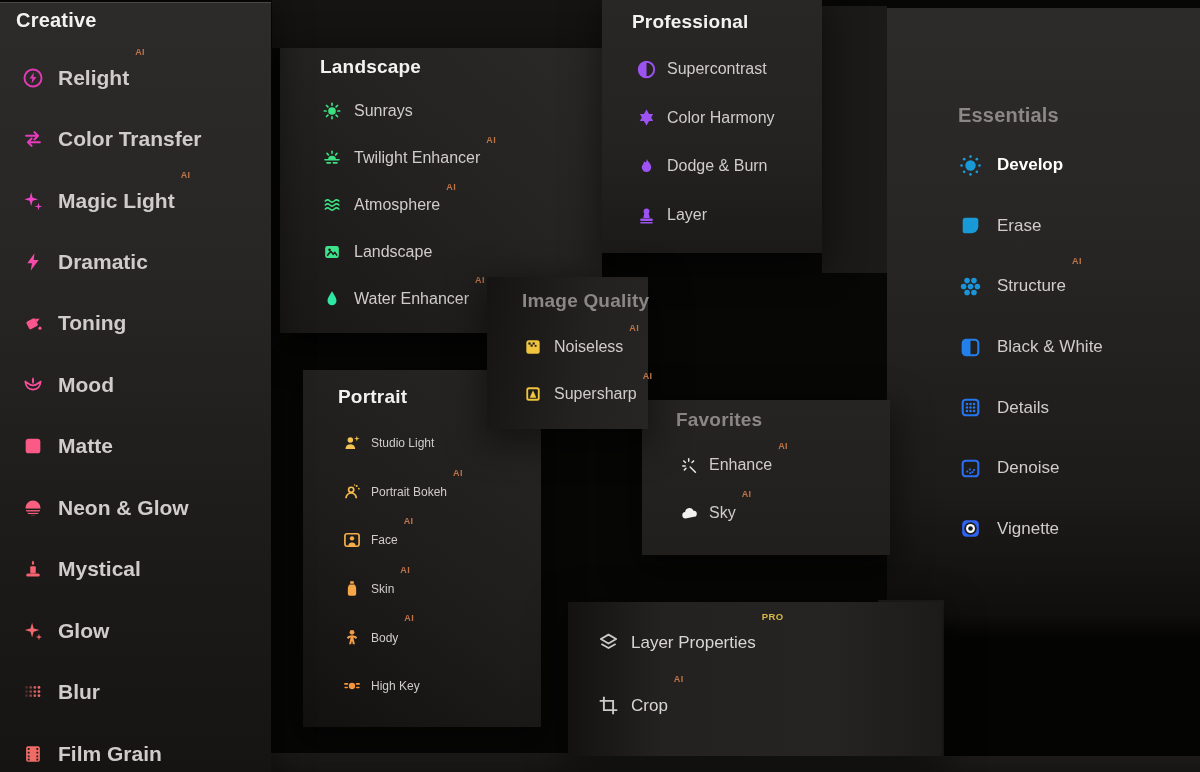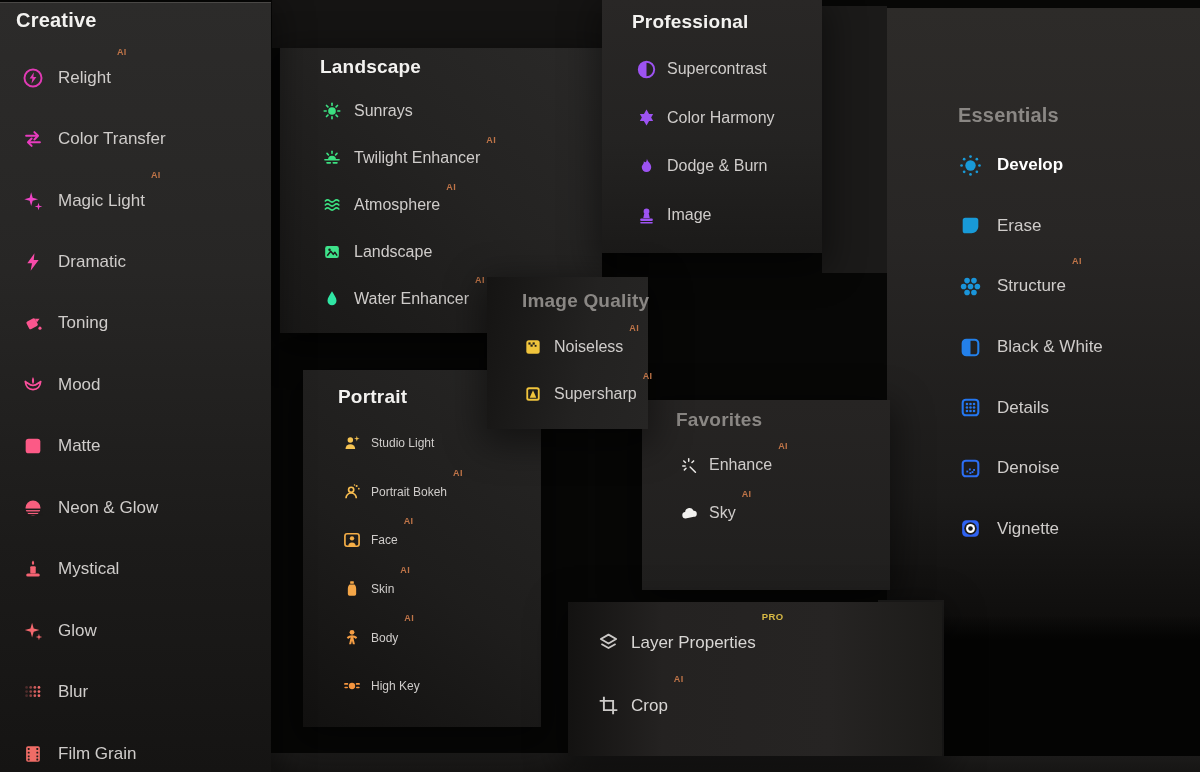--- a/index.html
+++ b/index.html
@@ -24,21 +24,21 @@
   .badge.ai{font-size:9px;color:#bf7448;}
   .badge.pro{font-size:9.5px;color:#d9ba45;}
 
   
   #p-creative{left:0;top:2px;width:271px;height:770px;z-index:5;border-top:1px solid #4a4846;
     background:linear-gradient(180deg,#2c2b2a 0%,#272625 35%,#1c1b1a 70%,#151413 100%);}
   #p-creative .title{left:16px;top:6px;font-size:20px;}
   #p-creative .rows{top:44px;}
   #p-creative .row{height:61.45px;padding-left:22px;}
   #p-creative .icon{width:22px;height:22px;margin-right:14px;}
-  #p-creative .lbl{font-size:17px;}
+  #p-creative .lbl{font-size:21px;font-weight:bold;}
 
   #p-landscape{left:280px;top:48px;width:322px;height:285px;z-index:2;
     background:linear-gradient(to bottom left,#2a2928 0%,#242322 45%,#191817 100%);}
   #p-landscape .title{left:40px;top:8px;font-size:19px;}
   #p-landscape .rows{top:40px;}
   #p-landscape .row{height:46.8px;padding-left:42px;}
   #p-landscape .icon{width:20px;height:20px;margin-right:12px;}
   #p-landscape .lbl{font-size:16px;}
 
   #p-professional{left:602px;top:0;width:220px;height:253px;z-index:2;
@@ -66,21 +66,21 @@
   #p-imagequality .lbl{font-size:16px;}
 
   #p-portrait{left:303px;top:370px;width:238px;height:357px;z-index:3;
     background:linear-gradient(215deg,#272625 0%,#1e1d1c 55%,#121110 100%);}
   #p-portrait .title{left:35px;top:16px;font-size:19px;}
   #p-portrait .rows{top:49px;}
   #p-portrait .row{height:48.6px;padding-left:39px;}
   #p-portrait .icon{width:20px;height:20px;margin-right:9px;}
   #p-portrait .lbl{font-size:12px;}
 
-  #p-favorites{left:642px;top:400px;width:248px;height:190px;z-index:3;
+  #p-favorites{left:642px;top:400px;width:248px;height:155px;z-index:3;
     background:linear-gradient(180deg,#262423,#201f1e);}
   #p-favorites .title{left:34px;top:9px;font-size:19px;}
   #p-favorites .rows{top:41px;}
   #p-favorites .row{height:48px;padding-left:38px;}
   #p-favorites .icon{width:19px;height:19px;margin-right:10px;}
   #p-favorites .lbl{font-size:16px;}
 
   #p-layers{left:568px;top:602px;width:374px;height:154px;z-index:4;
     background:linear-gradient(90deg,#131211 0%,#242221 25%,#262423 70%,#1c1b19 100%);}
   #p-layers .rows{top:9px;}
@@ -199,21 +199,21 @@
         </div>
         <div class="row">
           <span class="icon" style="color: rgb(157, 83, 242);">
             <svg viewBox="0 0 24 24" xmlns="http://www.w3.org/2000/svg">
               <circle cx="12" cy="7.4" r="3.3" fill="currentColor"></circle>
               <path d="M9.3 10.3 h5.4 l1 4.5 h-7.4 Z" fill="currentColor"></path>
               <rect x="4.8" y="15.4" width="14.4" height="3" rx="1.2" fill="currentColor"></rect>
               <rect x="4.8" y="19.4" width="14.4" height="1.7" rx=".85" fill="currentColor"></rect>
             </svg>
           </span>
-          <span class="lbl">Image</span>
+          <span class="lbl">Layer</span>
         </div>
       </div>
   </section>
   <section class="panel dim" id="p-essentials">
     <h2 class="title">Essentials</h2>
       <div class="rows">
         <div class="row">
           <span class="icon" style="color: rgb(25, 154, 215);">
             <svg viewBox="0 0 24 24" xmlns="http://www.w3.org/2000/svg">
               <circle cx="12" cy="12" r="5" fill="currentColor"></circle>

